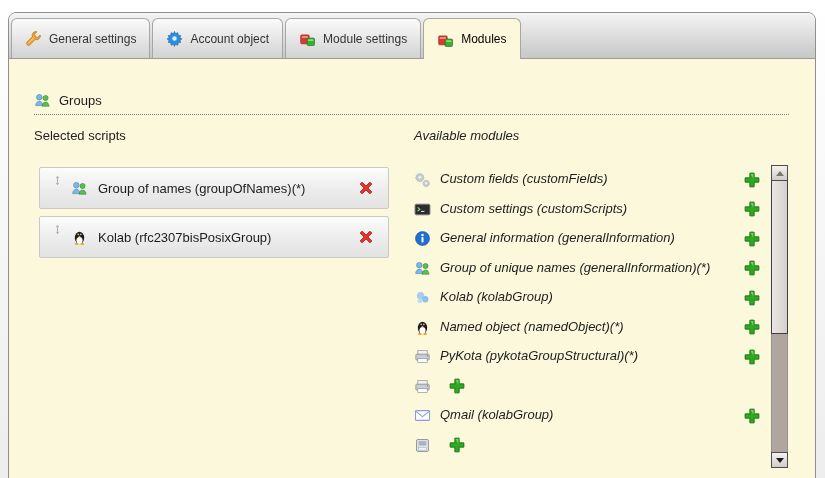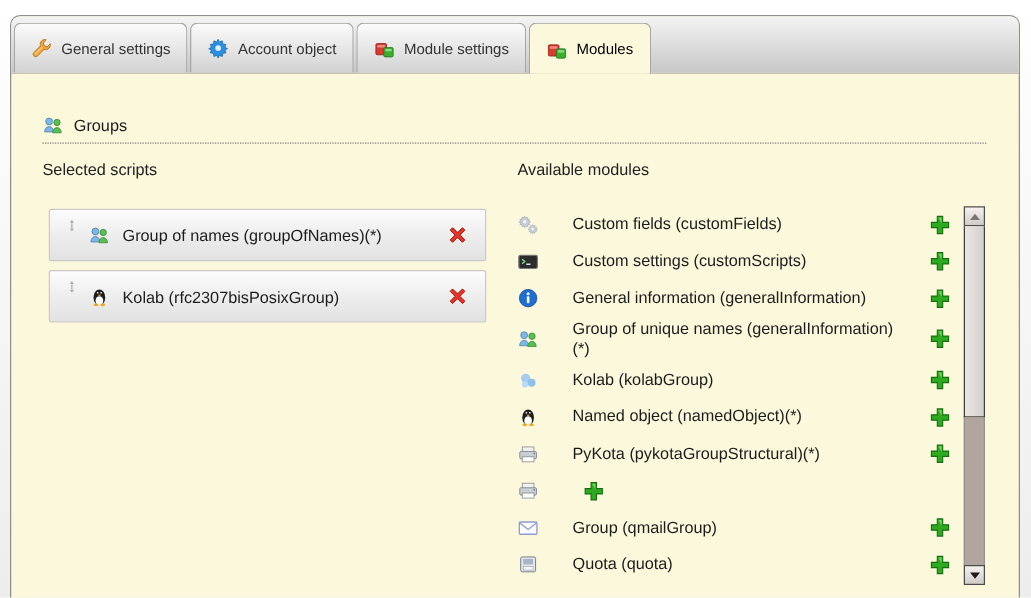--- a/index.html
+++ b/index.html
@@ -37,40 +37,40 @@
   .content{padding:0 26px 0 25px;}
   .section-header{
     margin-top:33px;display:flex;align-items:center;gap:8px;
     padding-bottom:5px;border-bottom:1px dotted #7d7d7d;
   }
   .section-header .sicon{width:17px;height:17px;}
   .sicon svg{width:100%;height:100%;display:block;}
   .section-title{font-weight:normal;}
   .columns{display:flex;margin-top:13px;}
   .col-left{width:380px;flex:0 0 380px;}
-  .col-right{flex:1;min-width:0;}
+  .col-right{flex:1;min-width:0;font-style:italic;}
   .col-label{color:#222;}
   
   .sel-list{margin-top:24px;margin-left:5px;width:350px;}
   .sel-row{
     box-sizing:border-box;height:42px;margin-bottom:7px;border:1px solid #c9c9c9;
     border-radius:2px;background:linear-gradient(#fcfcfc,#ececec 55%,#e2e2e2);
     display:flex;align-items:center;padding:0 13px 0 12px;cursor:move;
   }
   .drag{width:11px;height:15px;align-self:flex-start;margin:5px 8px 0 0;flex:0 0 auto;}
   .drag svg{width:100%;height:100%;display:block;}
   .micon{width:17px;height:17px;margin-right:10px;flex:0 0 auto;}
   .micon svg{width:100%;height:100%;display:block;}
   .sel-row .mlabel{flex:1;min-width:0;}
   .xbtn,.addbtn{width:18px;height:18px;border:none;background:none;padding:0;cursor:pointer;flex:0 0 auto;}
   .xbtn svg,.addbtn svg{width:100%;height:100%;display:block;}
   
   .avail-wrap{display:flex;margin-top:22px;}
   .avail-list{flex:1;min-width:0;height:303px;overflow:hidden;margin-right:10px;}
-  .avail-row{display:flex;align-items:center;min-height:29.5px;gap:18px;}
+  .avail-row{display:flex;align-items:center;min-height:29.5px;}
   .avail-row .micon{margin-right:9px;}
   .avail-row .mlabel{flex:1;min-width:0;line-height:1.3;padding:1px 0;}
   .avail-row .addbtn{margin-left:8px;}
   
   .sbar{width:17px;flex:0 0 17px;height:303px;display:flex;flex-direction:column;margin-right:1px;}
   .sbtn{
     box-sizing:border-box;height:16px;border:1px solid #4c4c4c;
     background:linear-gradient(#f4f2f0,#cfccc8);
     display:flex;align-items:center;justify-content:center;cursor:pointer;
   }
@@ -343,37 +343,36 @@
                   </svg>
                 </button>
   </div>
               <div class="avail-row">
     <span class="micon">
                   <svg viewBox="0 0 16 16" xmlns="http://www.w3.org/2000/svg">
                     <rect x="1.4" y="3.4" width="13.2" height="9.2" rx="0.8" fill="#fdfdff" stroke="#8d9bd3" stroke-width="1"></rect>
                     <path d="M2 4.4l6 4.6 6-4.6" fill="none" stroke="#8d9bd3" stroke-width="1"></path>
                   </svg>
                 </span>
-    <span class="mlabel">Group (qmailGroup)</span>
+    <span class="mlabel">Qmail (kolabGroup)</span>
     <button class="addbtn">
                   <svg viewBox="0 0 16 16" xmlns="http://www.w3.org/2000/svg">
                     <path d="M6.1 1.9h3.8v4.2h4.2v3.8H9.9v4.2H6.1V9.9H1.9V6.1h4.2z" fill="#2eaa21" stroke="#176e0e" stroke-width="0.8"></path>
                     <path d="M6.8 2.6h2.4v4.2" fill="#6fd45f" stroke="none"></path>
                   </svg>
                 </button>
   </div>
               <div class="avail-row">
     <span class="micon">
                   <svg viewBox="0 0 16 16" xmlns="http://www.w3.org/2000/svg">
                     <rect x="2.4" y="2.4" width="11.2" height="11.2" rx="1.2" fill="#e2e6ec" stroke="#6e7885" stroke-width="0.7"></rect>
                     <rect x="4.3" y="3.9" width="7.4" height="4.2" fill="#a9b3c1"></rect>
                     <rect x="4.3" y="9.6" width="7.4" height="2.7" fill="#f5f7fa" stroke="#8b95a3" stroke-width="0.4"></rect>
                   </svg>
                 </span>
-    <span class="mlabel">Quota (quota)</span>
     <button class="addbtn">
                   <svg viewBox="0 0 16 16" xmlns="http://www.w3.org/2000/svg">
                     <path d="M6.1 1.9h3.8v4.2h4.2v3.8H9.9v4.2H6.1V9.9H1.9V6.1h4.2z" fill="#2eaa21" stroke="#176e0e" stroke-width="0.8"></path>
                     <path d="M6.8 2.6h2.4v4.2" fill="#6fd45f" stroke="none"></path>
                   </svg>
                 </button>
   </div>
             </div>
           <div class="sbar">
             <div class="sbtn">

